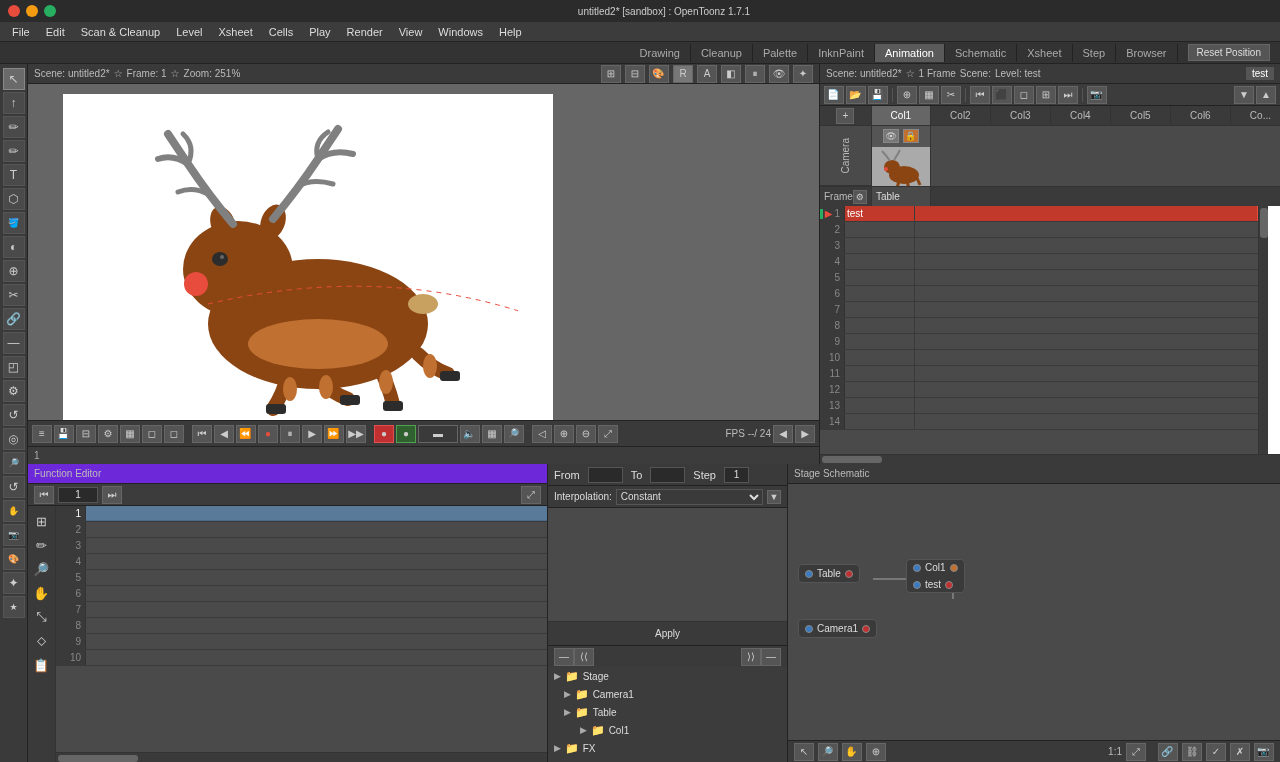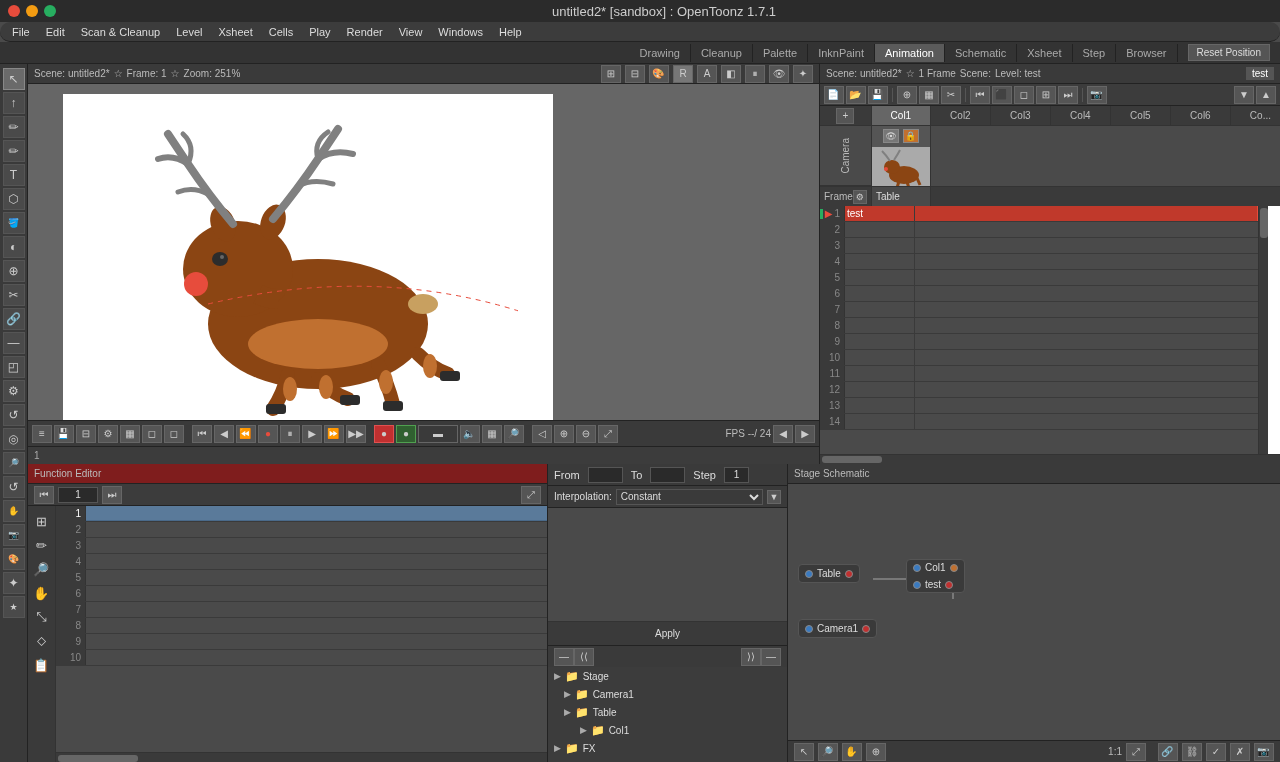--- a/index.html
+++ b/index.html
@@ -12,31 +12,30 @@
       display: flex;
       align-items: center;
       padding: 0 8px;
       user-select: none;
     }
     #titlebar .win-controls { display: flex; gap: 6px; align-items: center; }
     .win-btn { width: 12px; height: 12px; border-radius: 50%; border: none; cursor: pointer; }
     .win-btn.close { background: #e74c3c; }
     .win-btn.min { background: #f39c12; }
     .win-btn.max { background: #27ae60; }
-    #titlebar .title { flex: 1; text-align: center; font-size: 13px; color: #ccc; }
+    #titlebar .title { flex: 1; text-align: center; font-size: 10px; color: #ccc; }
 
     
     #menubar {
       height: 20px;
       background: #3c3c3c;
       display: flex;
       align-items: center;
       padding: 0 4px;
       border-bottom: 1px solid #222;
-      border-radius: 10px;
     }
     .menu-item {
       padding: 2px 8px;
       color: #ddd;
       cursor: pointer;
       font-size: 11px;
     }
 
     
     #toptabs {
@@ -246,21 +245,21 @@
     
     #func-editor {
       width: 520px;
       display: flex;
       flex-direction: column;
       border-right: 1px solid #222;
       background: #4a4a4a;
     }
     #func-header {
       height: 20px;
-      background: #7f1d1d;
+      background: #6d28d9;
       display: flex;
       align-items: center;
       padding: 0 6px;
       font-size: 10px;
       color: #bbb;
       border-bottom: 1px solid #222;
     }
     #func-toolbar {
       height: 22px;
       background: #3c3c3c;

